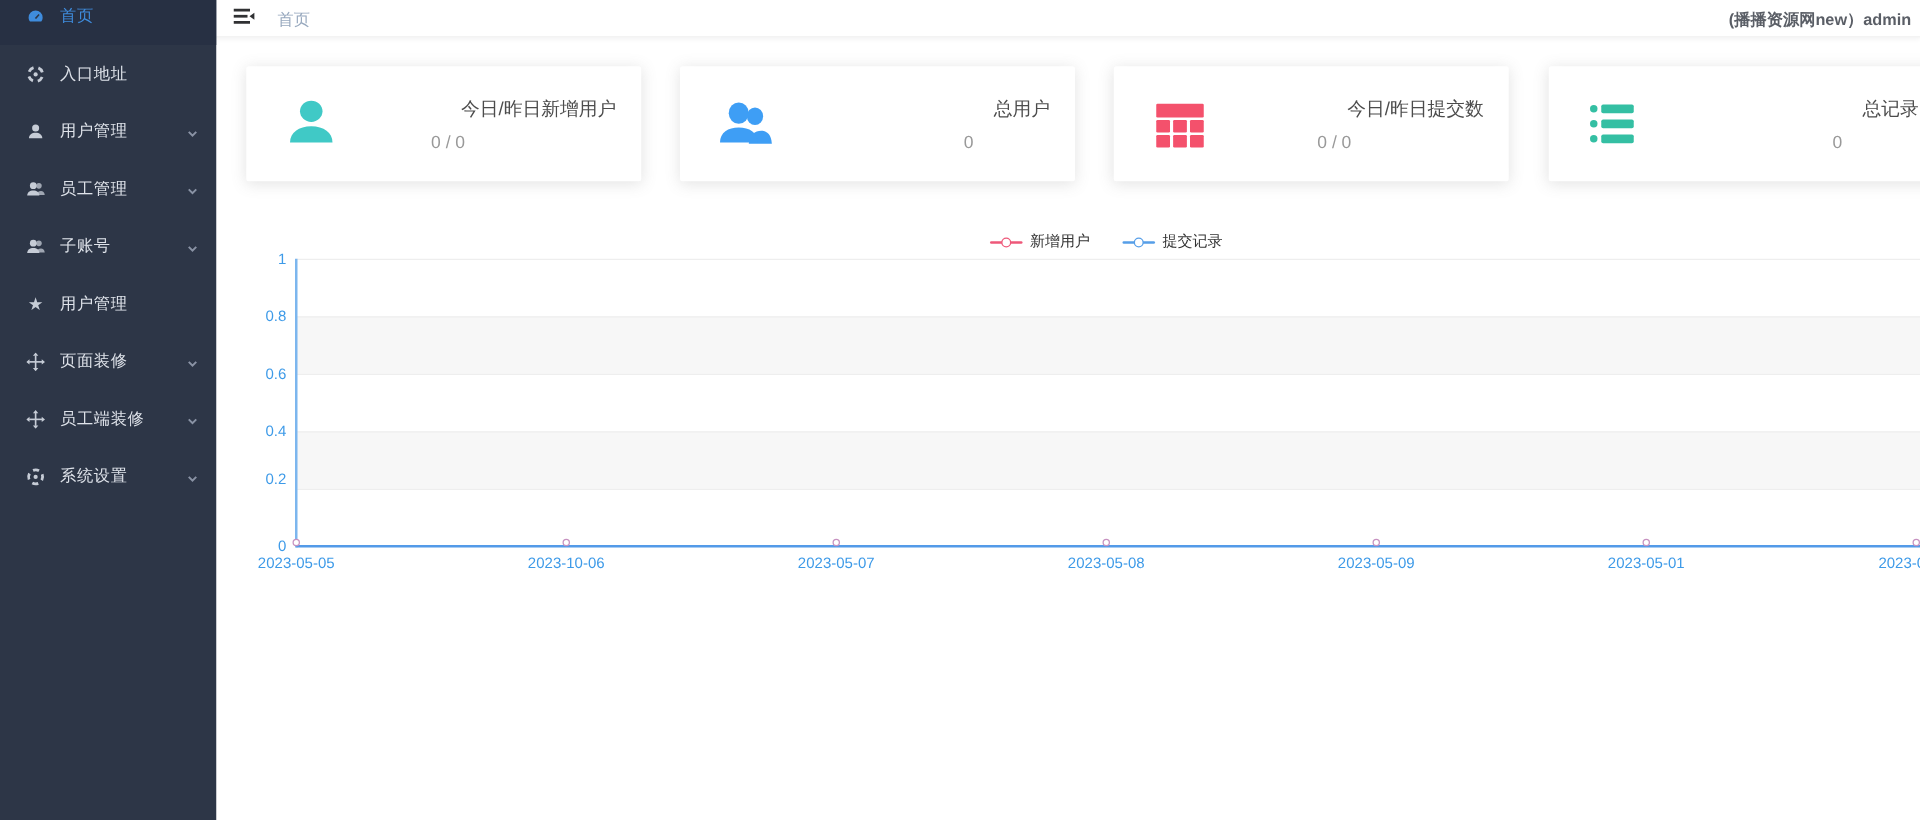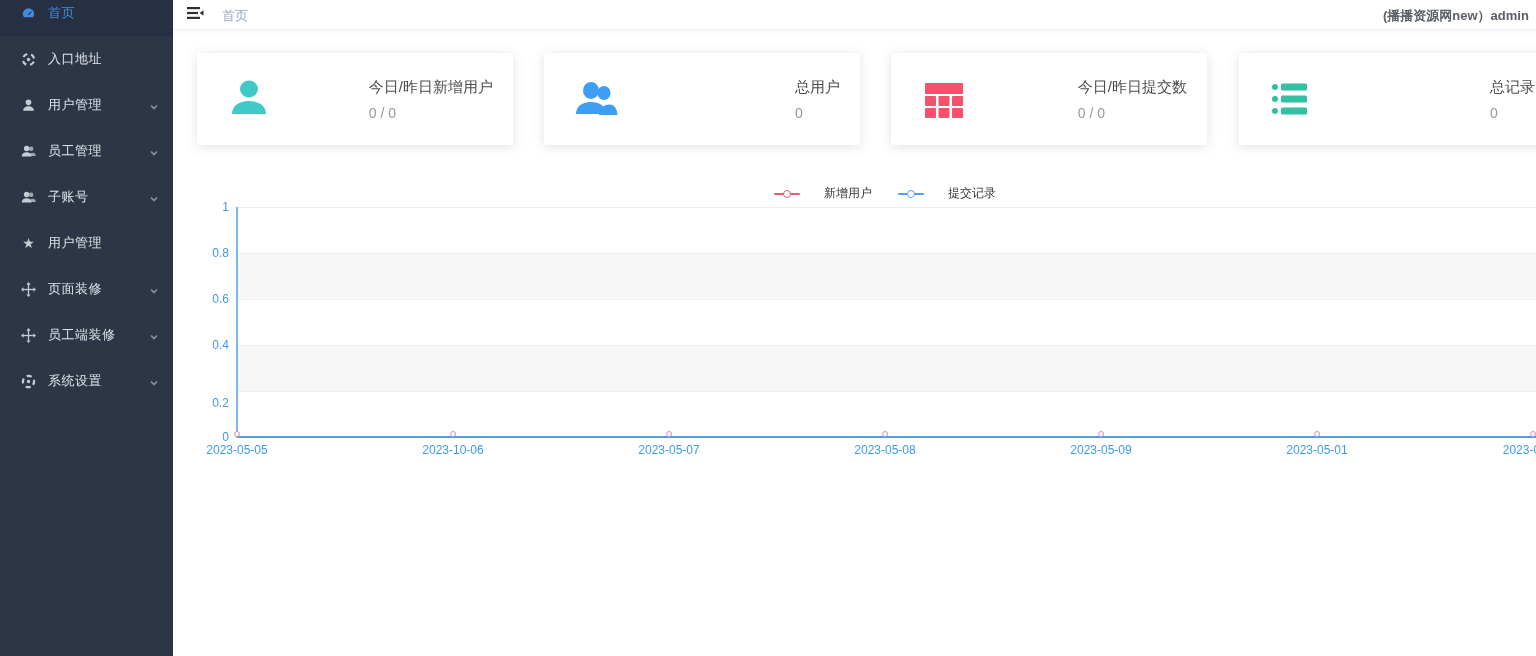--- a/index.html
+++ b/index.html
@@ -35,28 +35,28 @@
   .user-info { position:absolute; left:1210px; top:7px; font-size:13px;
     color:#5a5e66; white-space:nowrap; cursor:pointer;font-weight:bold; }
 
   
   .card { position:absolute; top:53px; height:92px; width:316px; background:#fff;
     box-shadow:0 2px 12px rgba(100,100,100,.18); border-radius:2px;
     display:flex; align-items:center; padding:0 20px 0 31px; }
   .card1{ left:197px; } .card2{ left:544px; } .card3{ left:891px; } .card4{ left:1239px; }
   .card-icon { width:44px; height:44px; }
   .card-text { margin-left:auto; text-align:left; }
-  .card-title { font-size:15px; color:#4c4c4c; margin-bottom:8px; white-space:nowrap; }
+  .card-title { font-size:15px; color:#4c4c4c; margin-bottom:8px; white-space:nowrap;margin-left:24px; }
   .card-value { font-size:14px; color:#999; }
 
   
   .chart { position:absolute; left:173px; top:160px; width:1363px; height:330px; }
   .legend { position:absolute; left:64px; top:25px; width:1296px;
     display:flex; justify-content:center; gap:26px; }
-  .legend-item { display:flex; align-items:center; gap:24px; cursor:pointer;
+  .legend-item { display:flex; align-items:center; gap:6px; cursor:pointer;
     font-size:12px; color:#333; }
   .legend-line { position:relative; width:26px; height:2px; border-radius:1px; }
   .legend-line.pink { background:#ee5879; }
   .legend-line.blue { background:#569ee8; }
   .legend-line::after { content:""; position:absolute; left:9px; top:-3px;
     width:6px; height:6px; border-radius:50%; background:#fff; }
   .legend-line.pink::after { border:1px solid #ee5879; }
   .legend-line.blue::after { border:1px solid #569ee8; }
 
   .plot { position:absolute; left:64px; top:47px; width:1299px; height:230px; }
@@ -294,21 +294,21 @@
     <div class="gridline" style="top:184px"></div>
   </div>
 
   <div class="y-axis-line"></div>
   <div class="x-axis-line"></div>
 
   <span class="ytick" style="top:40px">1</span>
   <span class="ytick" style="top:86px">0.8</span>
   <span class="ytick" style="top:132px">0.6</span>
   <span class="ytick" style="top:178px">0.4</span>
-  <span class="ytick" style="top:236px">0.2</span>
+  <span class="ytick" style="top:216px">0.2</span>
   <span class="ytick" style="top:270px">0</span>
 
   <span class="dot" style="left:61px"></span>
   <span class="dot" style="left:277px"></span>
   <span class="dot" style="left:493px"></span>
   <span class="dot" style="left:709px"></span>
   <span class="dot" style="left:925px"></span>
   <span class="dot" style="left:1141px"></span>
   <span class="dot" style="left:1357px"></span>
 

